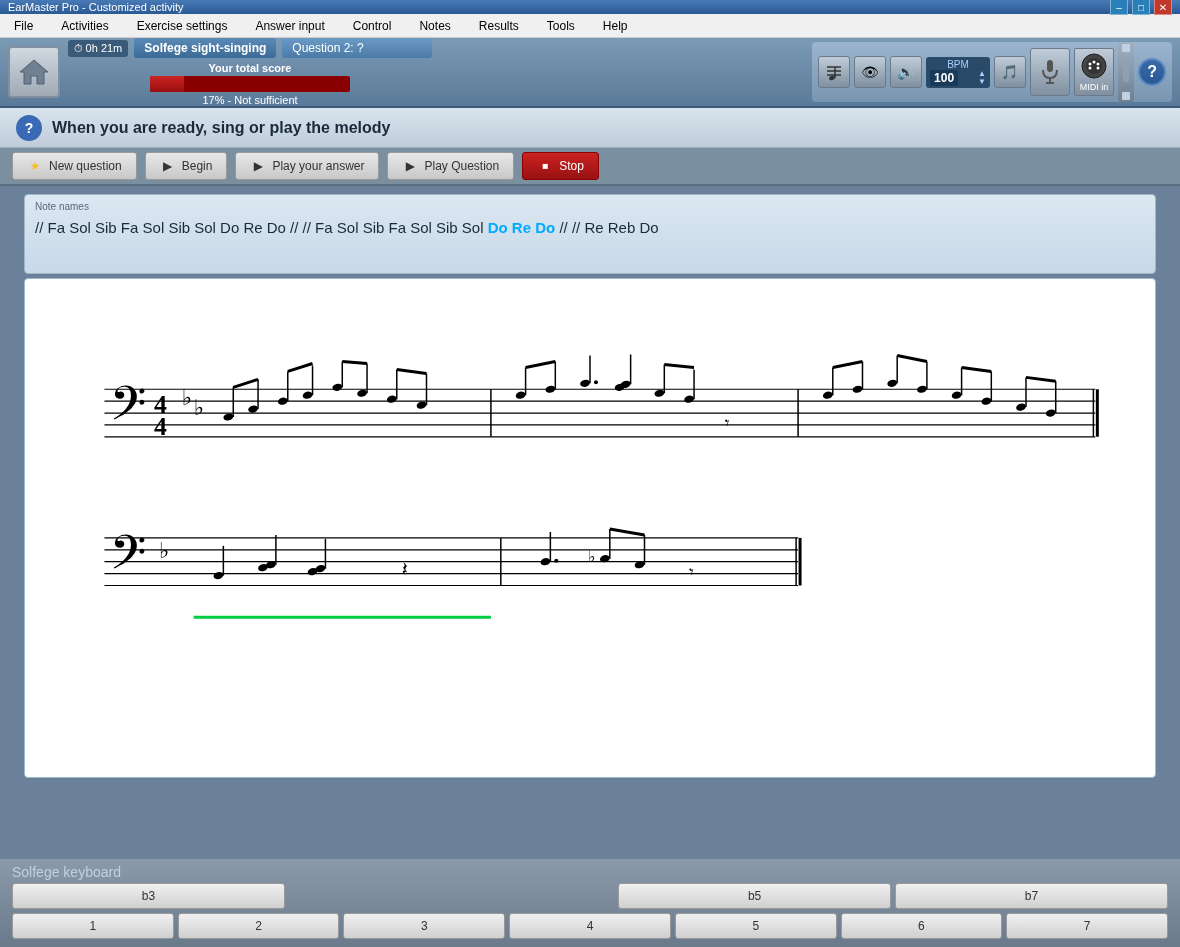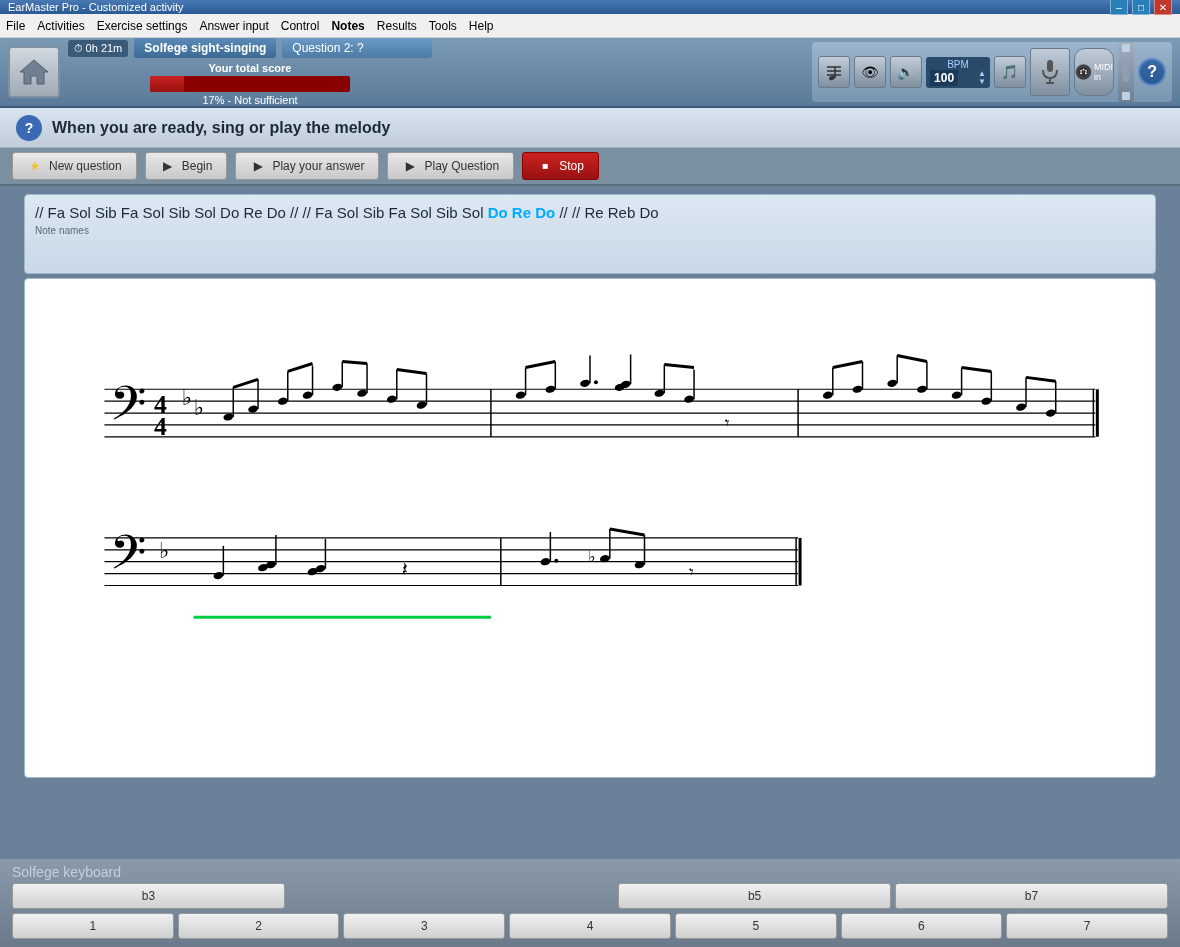--- a/index.html
+++ b/index.html
@@ -26,21 +26,21 @@
     .tb-btn.min { background: #2980b9; }
 
     
     #menubar {
       height: 24px;
       background: #f0f0f0;
       display: flex; align-items: center;
       border-bottom: 1px solid #ccc;
     }
     .menu-item {
-      padding: 2px 6px;
+      padding: 2px 14px;
       font-size: 12px;
       cursor: pointer;
       color: #000;
     }
 
     
     #toolbar {
       height: 70px;
       background: linear-gradient(to bottom, #7a9ab5, #5a7a99);
       display: flex; align-items: center;
@@ -307,21 +307,21 @@
     <div class="tb-btn close">✕</div>
   </div>
 </div>
 
 <div id="menubar">
   <span class="menu-item">File</span>
   <span class="menu-item">Activities</span>
   <span class="menu-item">Exercise settings</span>
   <span class="menu-item">Answer input</span>
   <span class="menu-item">Control</span>
-  <span class="menu-item" style="font-weight:bold;text-align:center;">Notes</span>
+  <span class="menu-item" style="font-weight:normal;text-align:center;">Notes</span>
   <span class="menu-item">Results</span>
   <span class="menu-item">Tools</span>
   <span class="menu-item">Help</span>
 </div>
 
 <div id="toolbar">
   <div id="home-btn">
     <svg width="32" height="32" viewBox="0 0 32 32">
       <polygon points="16,4 2,16 6,16 6,28 13,28 13,20 19,20 19,28 26,28 26,16 30,16" fill="#708090" stroke="#506070" stroke-width="1"></polygon>
     </svg>
@@ -379,21 +379,21 @@
 
     <div style="width:40px; height:48px; background:linear-gradient(to bottom, #c0ccd8, #8090a0); border:1px solid #6a7a8a; border-radius:3px; display:flex; align-items:center; justify-content:center;">
       <svg width="20" height="28" viewBox="0 0 20 28">
         <rect x="7" y="2" width="6" height="12" rx="3" fill="#555"></rect>
         <path d="M3 12 Q3 20 10 20 Q17 20 17 12" fill="none" stroke="#555" stroke-width="2"></path>
         <line x1="10" y1="20" x2="10" y2="25" stroke="#555" stroke-width="2"></line>
         <line x1="6" y1="25" x2="14" y2="25" stroke="#555" stroke-width="2"></line>
       </svg>
     </div>
 
-    <div style="width:40px; height:48px; background:linear-gradient(to bottom, #c0ccd8, #8090a0); border:1px solid #6a7a8a; border-radius:11px; display:flex; align-items:center; justify-content:center; flex-direction:row; gap:2px;">
+    <div style="width:40px; height:48px; background:linear-gradient(to bottom, #c0ccd8, #8090a0); border:1px solid #6a7a8a; border-radius:2px; display:flex; align-items:center; justify-content:center; flex-direction:column; gap:2px;">
       <svg width="28" height="28" viewBox="0 0 28 28">
         <circle cx="14" cy="14" r="12" fill="#444" stroke="#222" stroke-width="1"></circle>
         <circle cx="14" cy="14" r="8" fill="#333"></circle>
         <circle cx="10" cy="12" r="1.5" fill="white"></circle>
         <circle cx="14" cy="10" r="1.5" fill="white"></circle>
         <circle cx="18" cy="12" r="1.5" fill="white"></circle>
         <circle cx="10" cy="16" r="1.5" fill="white"></circle>
         <circle cx="18" cy="16" r="1.5" fill="white"></circle>
       </svg>
       <span style="color:white;font-size:9px;">MIDI in</span>
@@ -433,26 +433,26 @@
   </div>
   <div class="action-btn active">
     <span class="btn-icon">⏹</span>
     <span>Stop</span>
   </div>
 </div>
 
 <div style="position:relative; margin: 6px 12px 0;">
 
   <div id="note-names-section">
+    <div id="note-names-label">Note names</div>
     <div id="note-names-text">
       <span>// Fa Sol Sib Fa Sol Sib Sol Do Re Do // // Fa Sol Sib Fa Sol Sib Sol</span>
       <span class="note-highlight">Do Re Do</span>
       <span>// // Re Reb Do</span>
     </div>
-    <div id="note-names-label">Note names</div>
   </div>
 
   <div id="sheet-music-area">
     <svg id="staff-svg" viewBox="0 0 1100 460" xmlns="http://www.w3.org/2000/svg">
 
       <g>
 
         <line x1="60" y1="90" x2="1060" y2="90" stroke="#000" stroke-width="1.2"></line>
         <line x1="60" y1="102" x2="1060" y2="102" stroke="#000" stroke-width="1.2"></line>
         <line x1="60" y1="114" x2="1060" y2="114" stroke="#000" stroke-width="1.2"></line>

